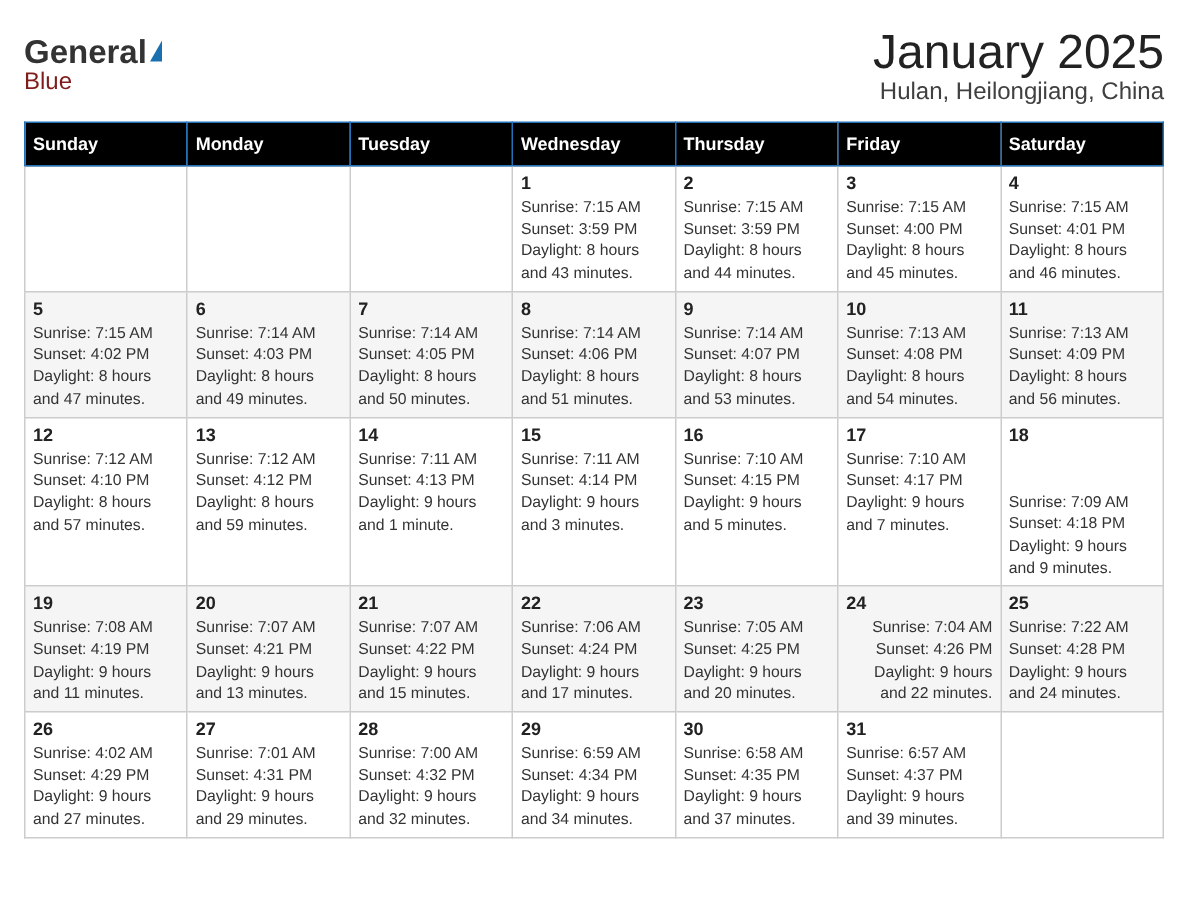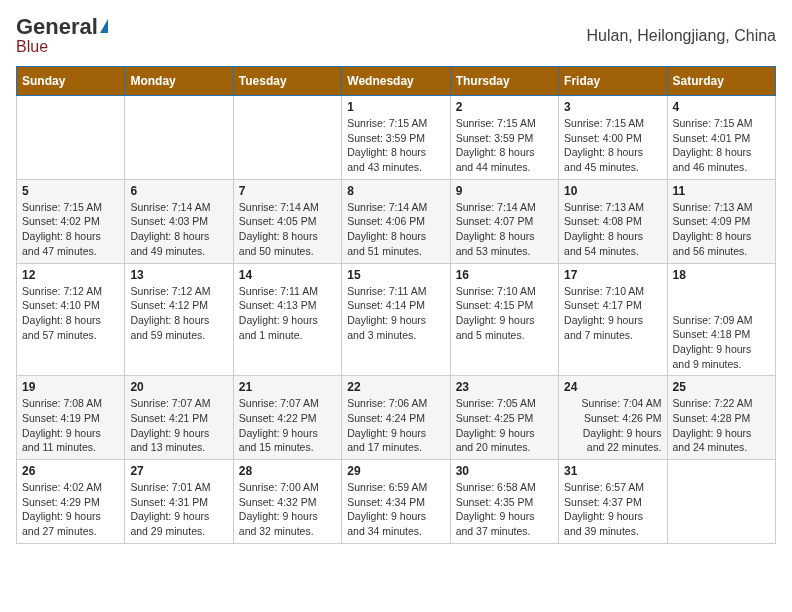--- a/index.html
+++ b/index.html
@@ -50,21 +50,21 @@
       font-size: 16px;
       font-weight: normal;
       color: #404040;
     }
     table {
       width: 100%;
       border-collapse: collapse;
       font-size: 11px;
     }
     thead th {
-      background-color: #a16207;
+      background-color: #000000;
       color: #fff;
       padding: 7px 5px;
       text-align: left;
       font-size: 12px;
       font-weight: bold;
       border: 1px solid #2472b5;
     }
     tbody td {
       border: 1px solid #ccc;
       vertical-align: top;
@@ -94,20 +94,21 @@
 
 <div class="header">
   <div class="logo">
     <div class="logo-text">
       <span class="logo-general">General</span>
       <div class="logo-triangle"></div>
     </div>
     <span class="logo-blue">Blue</span>
   </div>
   <div class="title-block">
+    <h1>January 2025</h1>
     <h2>Hulan, Heilongjiang, China</h2>
   </div>
 </div>
 
 <table>
   <thead>
     <tr id="header-row">
         <th>Sunday</th>
         <th>Monday</th>
         <th>Tuesday</th>

